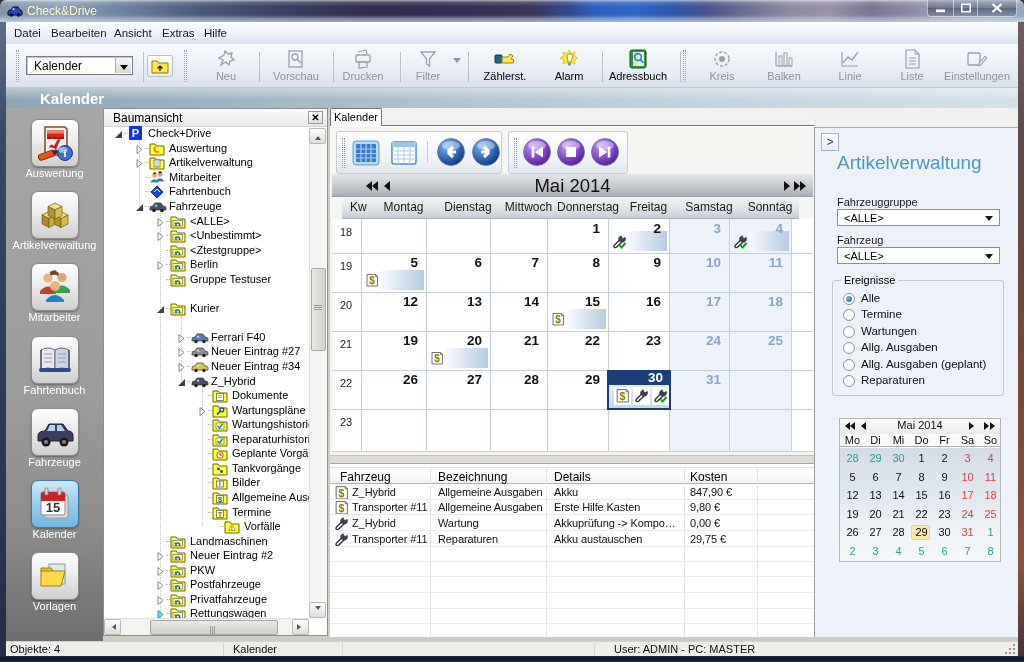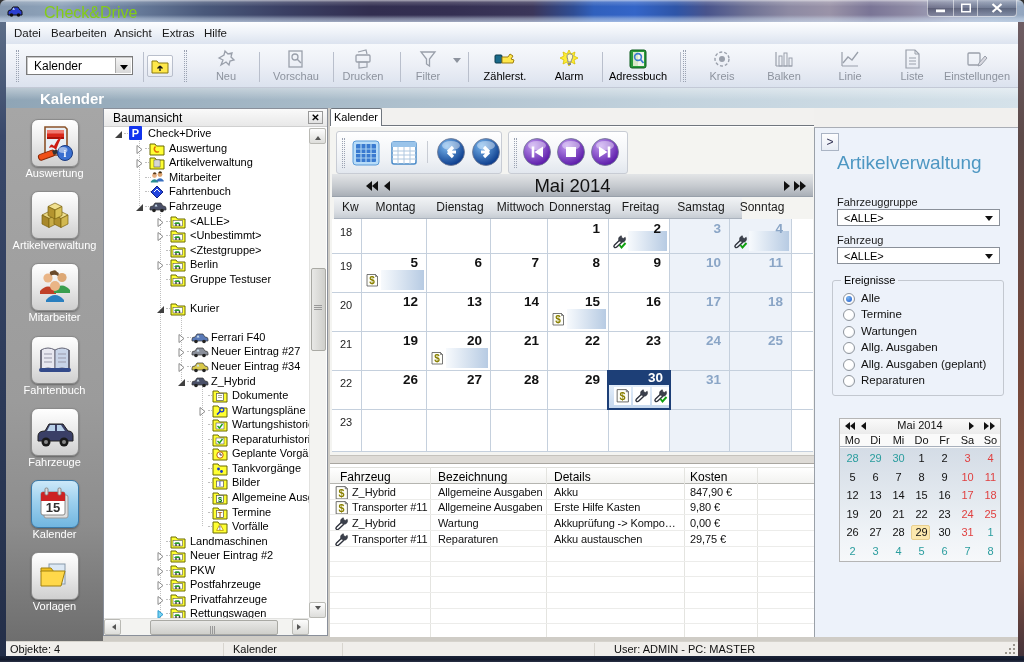--- a/index.html
+++ b/index.html
@@ -6,21 +6,21 @@
 html,body { width:1024px; height:662px; overflow:hidden; }
 body { font-family:"Liberation Sans", sans-serif; position:relative; background:#333; }
 .abs { position:absolute; }
 
 
 #titlebar { left:0; top:0; width:1024px; height:22px; border-radius:6px 6px 0 0;
   background:linear-gradient(90deg,#8497ae 0%,#8ea3ba 6%,#6d82a0 12%,#49587a 20%,#3a3f63 28%,#322e50 36%,#342f52 44%,#3b365a 52%,#2f4d94 56%,#3060bd 58%,#3465c8 62%,#2e55a8 66%,#49548c 69%,#6e7194 73%,#8d8aa3 77%,#9a93a8 81%,#7a7596 85%,#8f8ba5 89%,#a3a7bf 93%,#9db0c8 97%,#93a6bf 100%); }
 #titlebar:after { content:""; position:absolute; left:0; top:0; width:100%; height:100%; border-radius:6px 6px 0 0;
   background:linear-gradient(180deg,rgba(255,255,255,.6) 0%,rgba(255,255,255,.18) 10%,rgba(255,255,255,0) 30%,rgba(255,255,255,0) 68%,rgba(205,220,238,.45) 84%,rgba(205,220,238,.7) 100%); }
 #titleicon { left:7px; top:3px; z-index:5; }
-#titletext { left:44px; top:4px; font-size:16px; color:#84cc16; z-index:5; }
+#titletext { left:27px; top:4px; font-size:12px; color:#fef9c3; z-index:5; }
 #borderL { left:0; top:22px; width:6px; height:634px;
   background:linear-gradient(180deg,#5d6e88 0%,#39486a 18%,#2c3a58 60%,#232e48 100%); }
 #borderR { left:1018px; top:22px; width:6px; height:634px;
   background:linear-gradient(180deg,#6e5d63 0%,#5d4a49 18%,#74473a 55%,#8a5340 85%,#45333a 100%); }
 #borderB { left:0; top:656px; width:1024px; height:6px;
   background:linear-gradient(180deg,#1b2439 0%,#11182a 60%,#2a3146 100%); }
 
 #winbtns { left:927px; top:0; width:90px; height:17px; z-index:6; display:flex; }
 .wbtn { height:17px; border:1px solid rgba(255,255,255,.55); border-top:none; position:relative;
   background:linear-gradient(180deg,rgba(150,158,180,.55) 0%,rgba(84,88,112,.55) 48%,rgba(58,62,86,.62) 52%,rgba(110,116,140,.55) 100%); }
@@ -97,21 +97,21 @@
   border:1px solid #70767e; border-bottom:none; border-radius:2px 2px 0 0; font-size:11px; text-align:center; line-height:17px; }
 #calpanel { position:absolute; left:0; top:19px; width:100%; height:328px; background:#f4f4f1; }
 .tbgroup { position:absolute; top:4px; height:43px; border:1px solid #c8ccd4; border-radius:3px;
   background:linear-gradient(180deg,#ffffff,#eef1f5 70%,#e2e7ee 100%); }
 .cbtn { position:absolute; width:30px; height:30px; border-radius:50%; }
 
 
 #mband { position:absolute; left:2px; top:47px; width:481px; height:23px;
   background:linear-gradient(180deg,#e3e5e7 0%,#c6cacf 55%,#a9afb7 100%); border-bottom:1px solid #98a0aa; }
 #mband .title { position:absolute; left:0; right:0; top:1px; text-align:center; font-size:18.5px; color:#111; }
-#dayhdr { position:absolute; left:4px; top:70px; width:408px; height:22px;
+#dayhdr { position:absolute; left:12px; top:70px; width:457px; height:22px;
   background:linear-gradient(180deg,#f2f4f6 0%,#d9dde2 70%,#c6ccd3 100%); border-bottom:1px solid #aab2bd; }
 #dayhdr span { position:absolute; top:3px; font-size:12px; color:#1a1a1a; }
 
 #grid { position:absolute; left:2px; top:92px; width:481px; height:233px; background:#fff; }
 .gline { position:absolute; background:#c5d0dd; }
 .wkend { position:absolute; background:#edf2f9; }
 .dnum { position:absolute; font-size:13.5px; font-weight:bold; color:#111; text-align:right; z-index:3; }
 .dnum.we { color:#8aa5c6; }
 .kw { position:absolute; left:8px; font-size:11px; color:#222; }
 .ebar { position:absolute; height:20px; z-index:1; background:linear-gradient(90deg,#f7fafd 0%,#b7cbe3 100%); }
@@ -662,21 +662,21 @@
     </div>
 <div class="trow" style="left:0;top:395.5px;width:205px">
       <span class="hdot" style="left:104px;top:7px;width:6px"></span>
       <span class="tico" style="left:108px"><svg width="16" height="15" viewBox="0 0 16 15">
           <path d="M1 3 h5 l1.5 2 H15 v9 H1 z" fill="#ffff33" stroke="#6a6a00" stroke-width="1"></path>
           <rect x="4.5" y="5.5" width="7" height="7" fill="#fff" stroke="#555" stroke-width="0.7"></rect>
           <text x="8" y="11.5" font-size="7.5" font-weight="bold" fill="#b06000" text-anchor="middle" font-family="Liberation Sans">T</text>
         </svg></span>
       <span class="tlbl" style="left:128px">Termine</span>
     </div>
-<div class="trow" style="left:0;top:410.1px;width:205px">
+<div class="trow" style="left:12px;top:410.1px;width:205px">
       <span class="hdot" style="left:104px;top:7px;width:6px"></span>
       <span class="tico" style="left:108px"><svg width="16" height="15" viewBox="0 0 16 15">
           <path d="M1 3 h5 l1.5 2 H15 v9 H1 z" fill="#ffff33" stroke="#6a6a00" stroke-width="1"></path>
           <path d="M8 5 l3.4 6.4 h-6.8 z" fill="#fff" stroke="#c0a000" stroke-width="0.9"></path>
           <text x="8" y="10.8" font-size="5.5" font-weight="bold" fill="#333" text-anchor="middle" font-family="Liberation Sans">!</text>
         </svg></span>
       <span class="tlbl" style="left:128px">Vorfälle</span>
     </div>
 <div class="trow" style="left:0;top:424.6px;width:205px">
       <span class="hdot" style="left:62px;top:7px;width:6px"></span>

